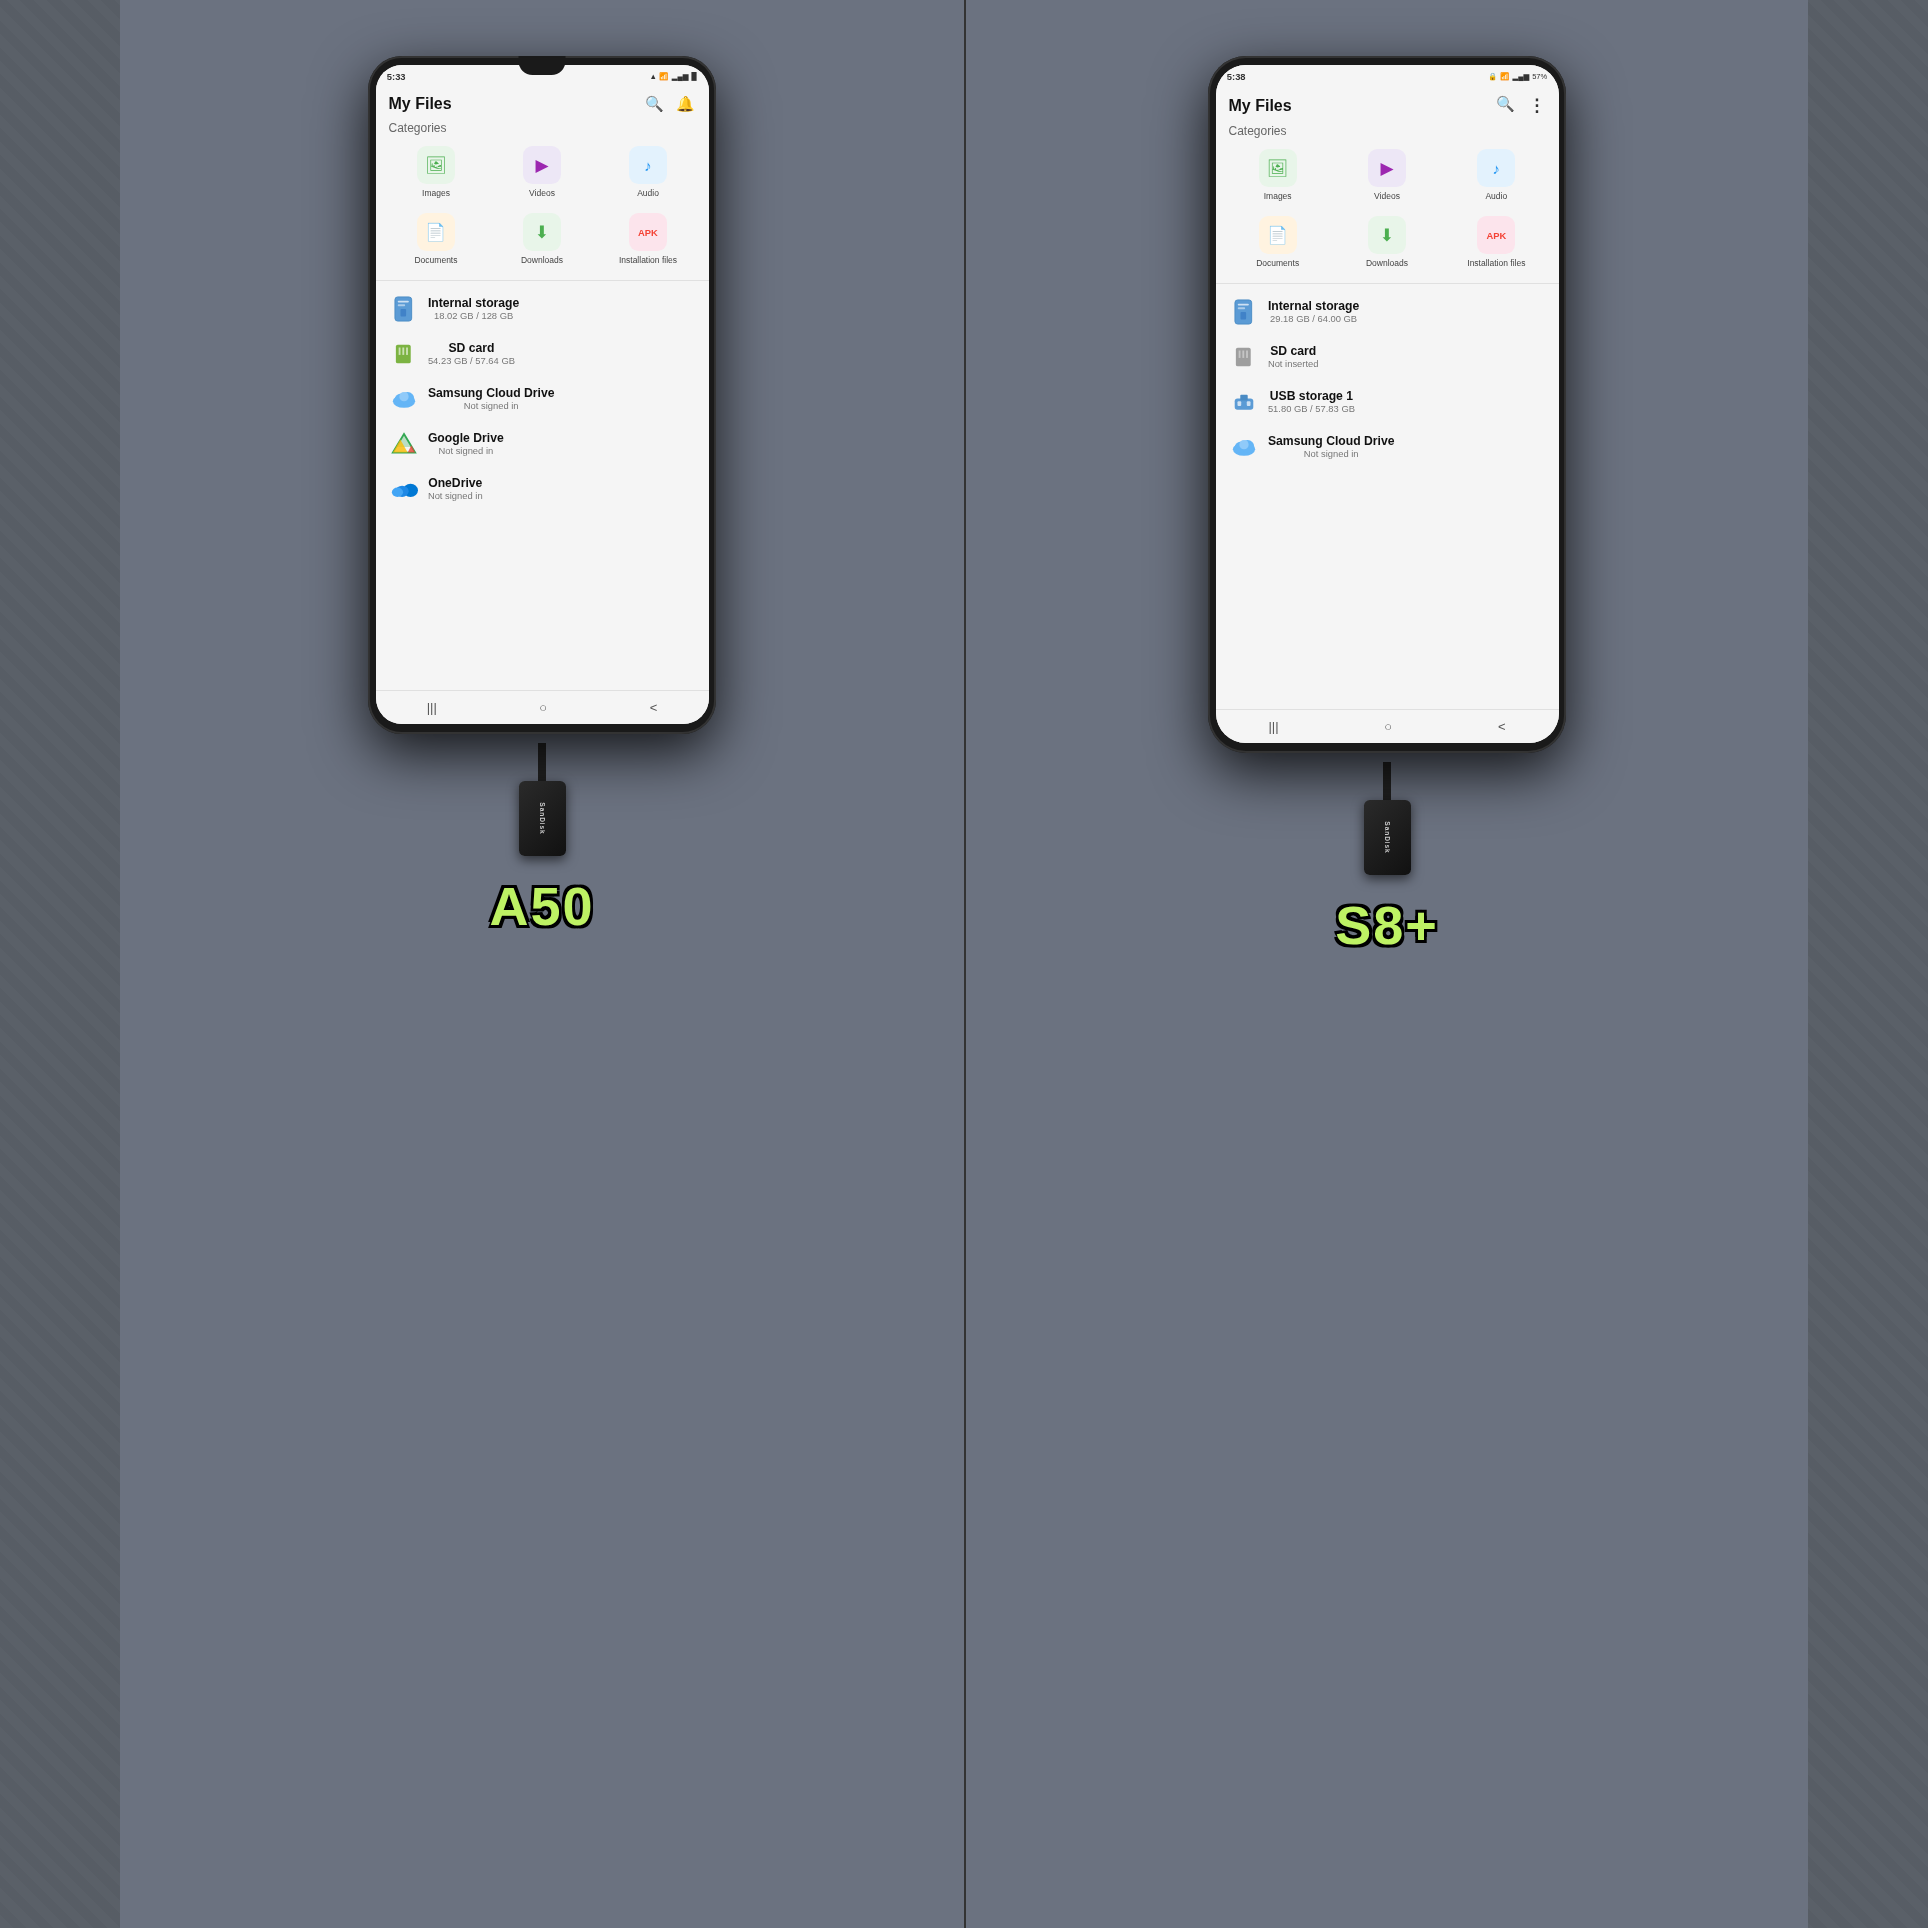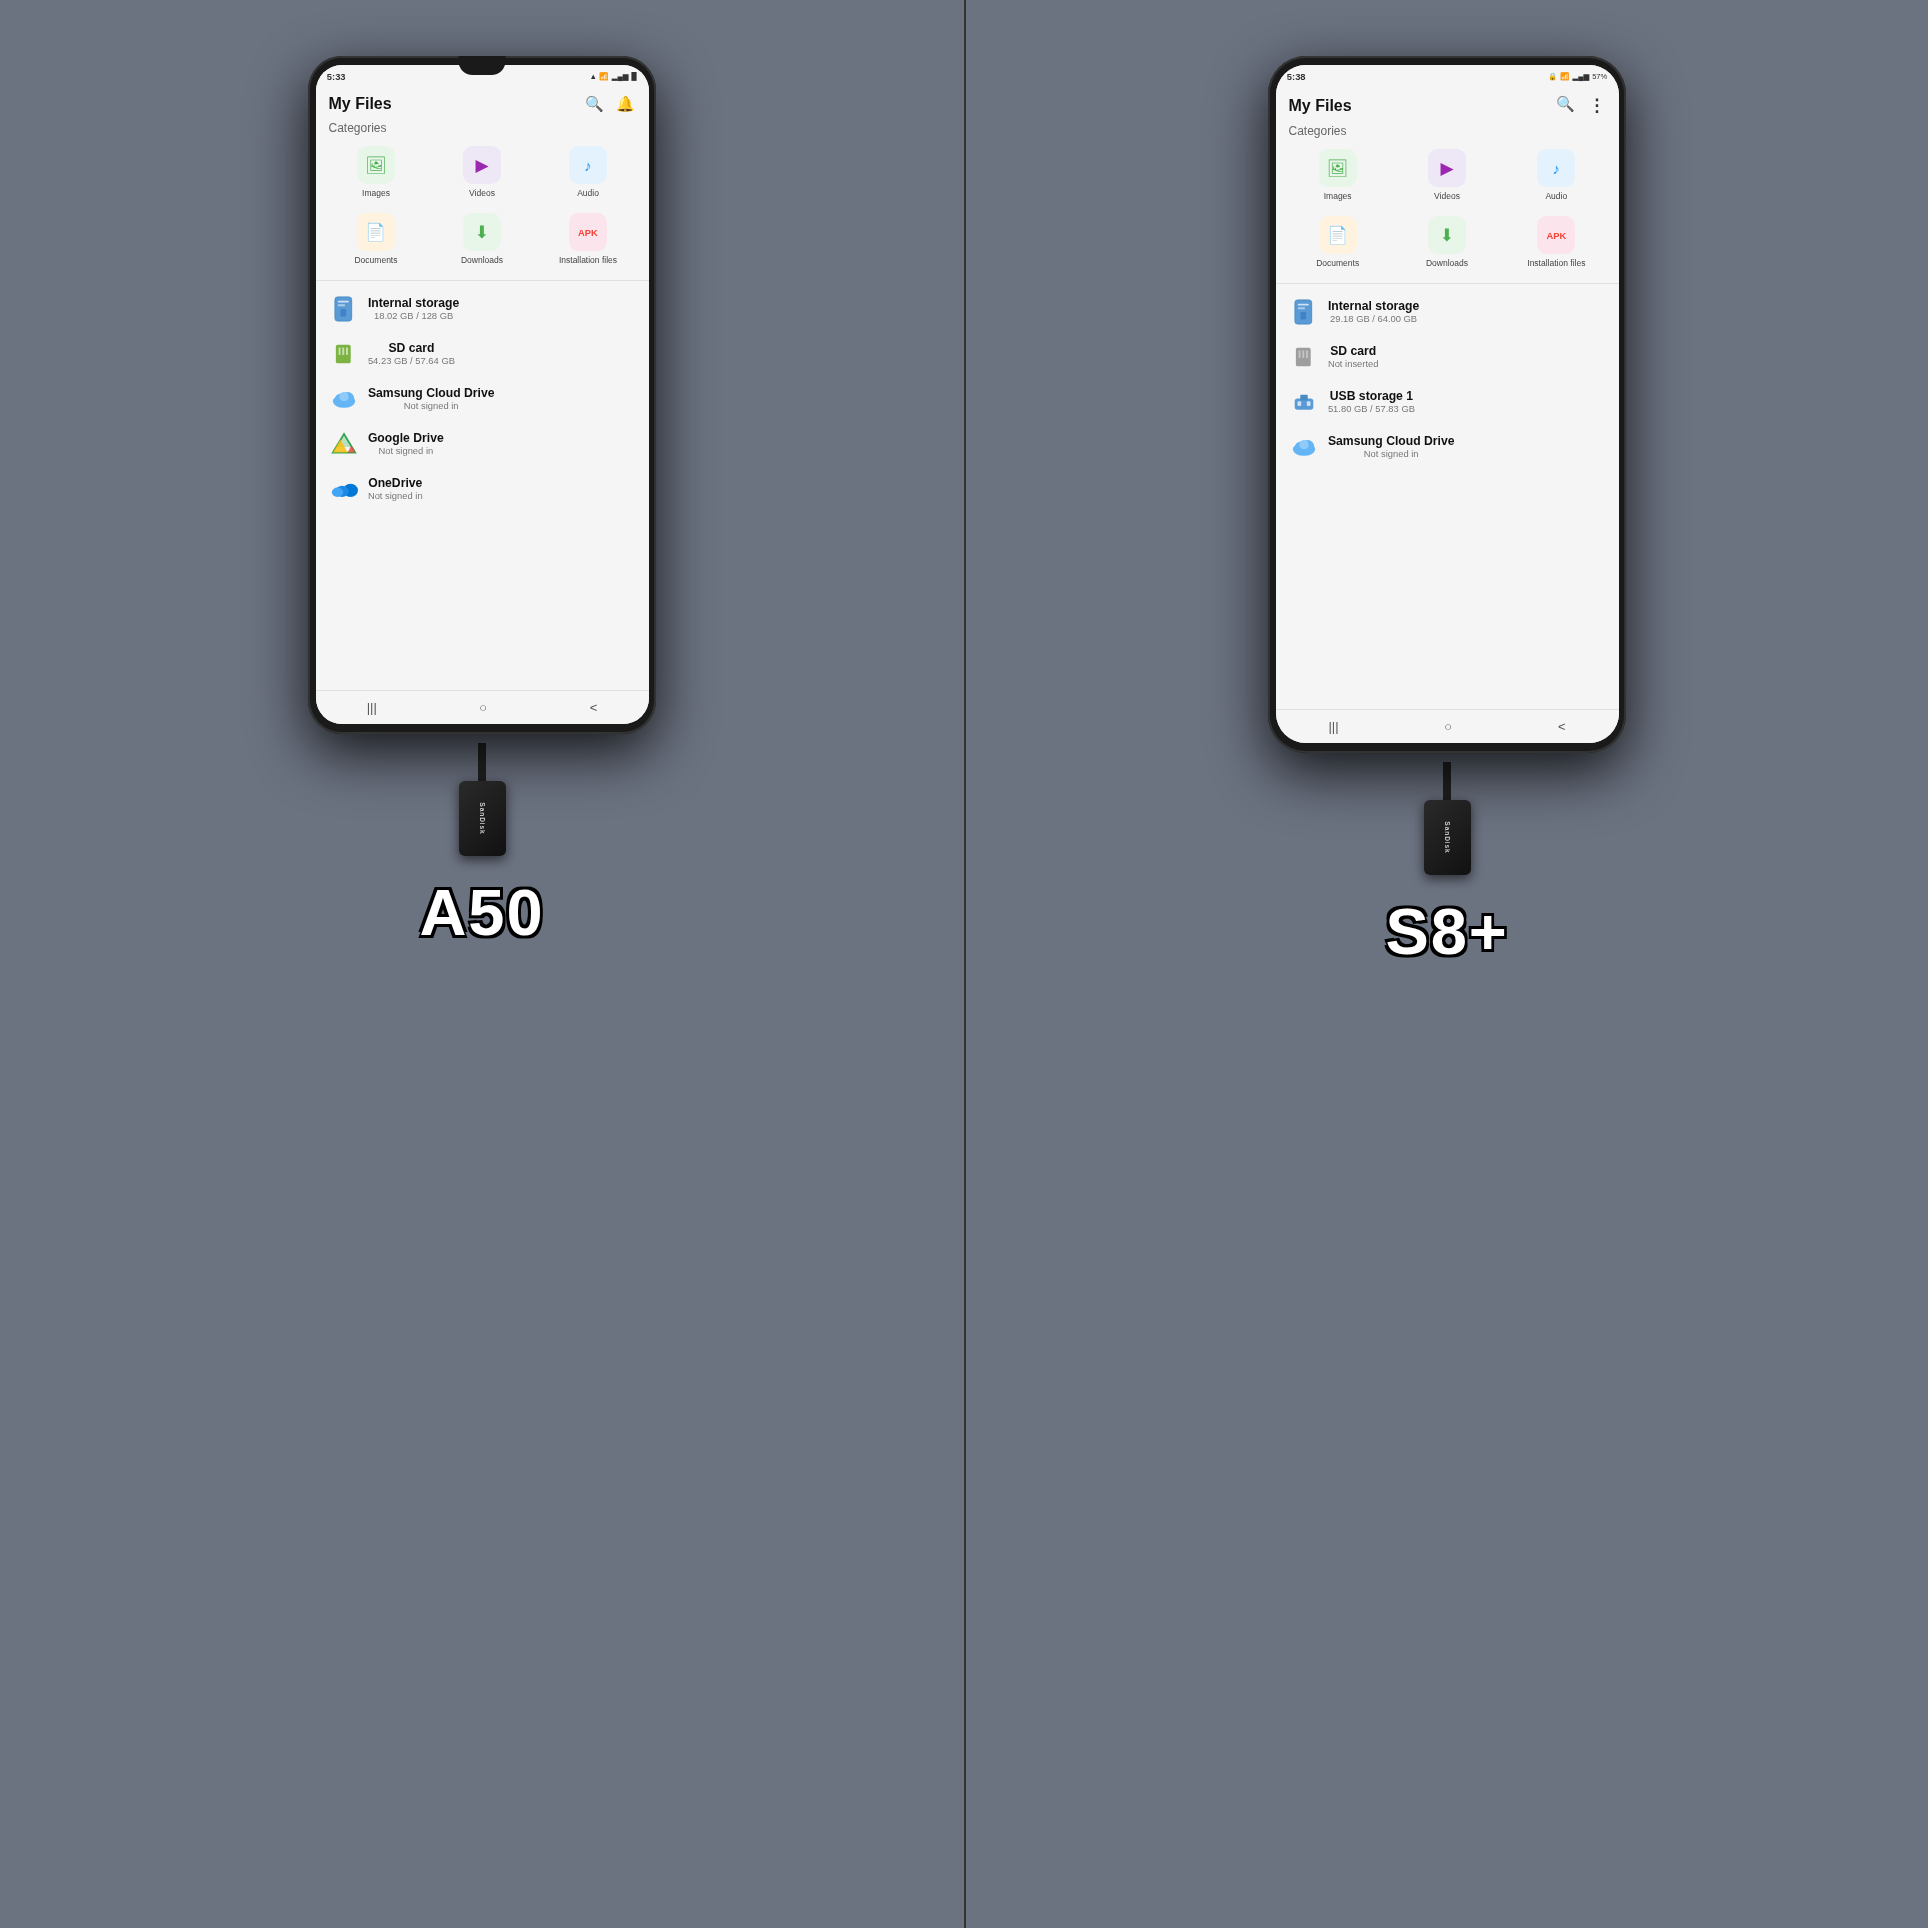--- a/index.html
+++ b/index.html
@@ -16,21 +16,21 @@
           rgba(0,0,0,0.03) 19px
         );
       display: flex;
       align-items: center;
       justify-content: center;
       font-family: 'Arial', sans-serif;
       overflow: hidden;
     }
 
     .container {
-      width: 1928px;
+      width: 1688px;
       height: 1928px;
       background: #6b7280;
       display: flex;
       position: relative;
     }
 
     
     .panel {
       width: 50%;
       height: 100%;
@@ -284,23 +284,23 @@
       border-top: 0.9px solid #e0e0e0;
     }
 
     .nav-icon {
       font-size: 13px;
       color: #555;
     }
 
     
     .phone-label {
-      font-size: 65px;
+      font-size: 54px;
       font-weight: 900;
-      color: #ffffff;
+      color: #bef264;
       text-shadow: 
         -2.8px -2.8px 0 #000,
         2.8px -2.8px 0 #000,
         -2.8px 2.8px 0 #000,
         2.8px 2.8px 0 #000;
       margin-top: 19px;
       letter-spacing: 1.9px;
     }
 
     

